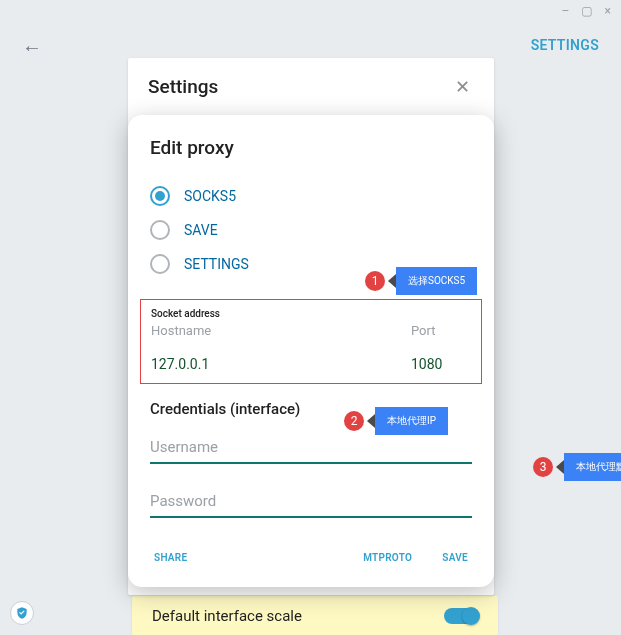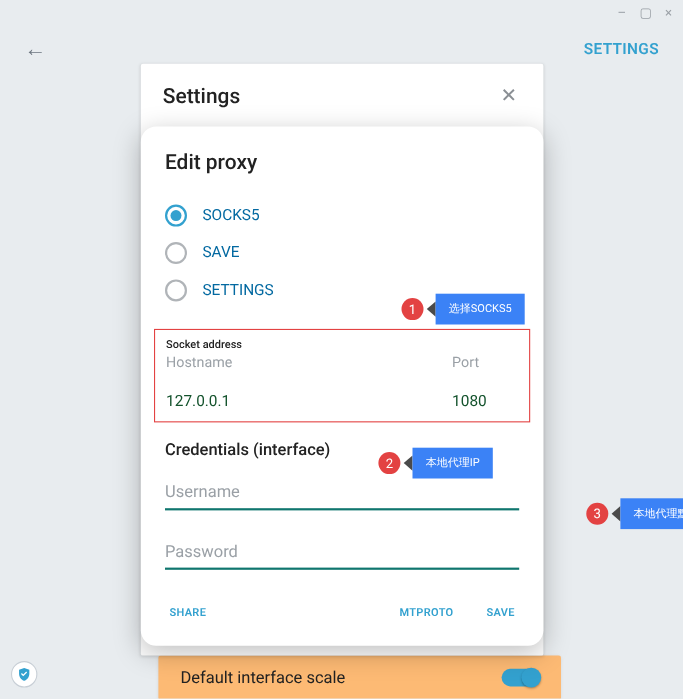--- a/index.html
+++ b/index.html
@@ -7,21 +7,21 @@
 .titlebar{height:22px;display:flex;justify-content:flex-end;align-items:center;gap:12px;padding:0 10px;color:#9aa0a6}
 .titlebar span{font-size:12px;cursor:pointer}
 .header{height:45px;display:flex;align-items:center;justify-content:space-between;padding:0 22px}
 .back-arrow{font-size:20px;color:#6d7680;cursor:pointer}
 .settings-link{color:#33a1cf;font-size:14px;font-weight:600;letter-spacing:.3px}
 .card-settings{position:absolute;left:128px;top:58px;width:366px;background:#fff;border-radius:2px;box-shadow:0 1px 3px rgba(0,0,0,.12);z-index:1}
 .card-settings-header{display:flex;justify-content:space-between;align-items:center;padding:14px 20px 14px 20px}
 .card-settings-header h2{font-size:19px;font-weight:500;color:#222}
 .close-x{font-size:18px;color:#8a8f94;cursor:pointer;padding:4px}
 .card-settings-body{height:480px}
-.bottom-row{position:absolute;left:144px;top:596px;width:366px;height:40px;background:#fdba74;display:flex;align-items:center;justify-content:space-between;padding:0 20px;border-radius:2px;box-shadow:0 1px 3px rgba(0,0,0,.08)}
+.bottom-row{position:absolute;left:132px;top:596px;width:366px;height:40px;background:#fef9c3;display:flex;align-items:center;justify-content:space-between;padding:0 20px;border-radius:2px;box-shadow:0 1px 3px rgba(0,0,0,.08)}
 .bottom-row-label{font-size:15px;color:#222}
 .toggle{width:34px;height:16px;background:#33a1cf;border-radius:10px;position:relative;cursor:pointer}
 .toggle::after{content:"";position:absolute;width:18px;height:18px;background:#33a1cf;border-radius:50%;right:-2px;top:-1px;box-shadow:0 1px 2px rgba(0,0,0,.3)}
 .badge{position:absolute;left:10px;bottom:10px;width:24px;height:24px;border:1px solid #c8cfd6;border-radius:50%;display:flex;align-items:center;justify-content:center;background:#fff}
 .badge svg{width:14px;height:14px}
 .modal{position:absolute;left:128px;top:115px;width:366px;background:#fff;border-radius:14px;box-shadow:0 6px 24px rgba(0,0,0,.25);z-index:2;padding:21px 22px 18px}
 .modal h3{font-size:19px;font-weight:500;color:#222;margin-bottom:20px}
 .radio-group{margin-bottom:18px}
 .radio-row{display:flex;align-items:center;height:34px;cursor:pointer;position:relative}
 .radio{width:20px;height:20px;border:2px solid #b0b4b8;border-radius:50%;margin-right:14px;position:relative;flex-shrink:0}

